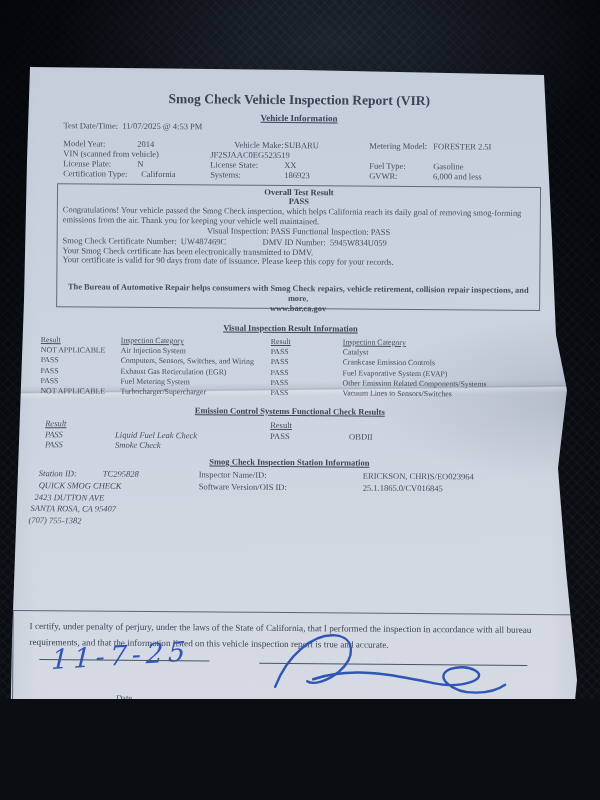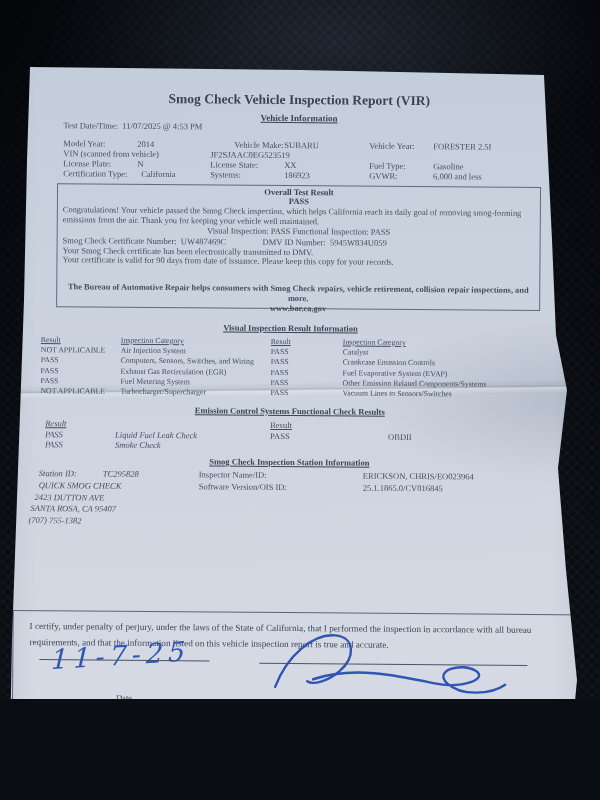--- a/index.html
+++ b/index.html
@@ -115,21 +115,21 @@
 
       <span class="abs" style="left:34px; top:55px;">
         <span>Test Date/Time:</span>&nbsp;
         <span>11/07/2025 @ 4:53 PM</span>
       </span>
 
       <span class="abs" style="left:34px; top:73px;">Model Year:</span>
       <span class="abs" style="left:108px; top:73px;">2014</span>
       <span class="abs" style="left:181px; top:73px;margin-left:24px;">Vehicle Make:</span>
       <span class="abs" style="left:255px; top:73px;">SUBARU</span>
-      <span class="abs" style="left:340px; top:73px;">Vehicle Year:</span>
+      <span class="abs" style="left:340px; top:73px;">Metering Model:</span>
       <span class="abs" style="left:404px; top:73px;">FORESTER 2.5I</span>
 
       <span class="abs" style="left:34px; top:83px;">VIN (scanned from vehicle)</span>
       <span class="abs" style="left:181px; top:83px;">JF2SJAAC0EG523519</span>
 
       <span class="abs" style="left:34px; top:93px;">License Plate:</span>
       <span class="abs" style="left:108px; top:93px;">N</span>
       <span class="abs" style="left:181px; top:93px;">License State:</span>
       <span class="abs" style="left:255px; top:93px;">XX</span>
       <span class="abs" style="left:340px; top:93px;">Fuel Type:</span>
@@ -196,21 +196,21 @@
         <span class="cell">Vacuum Lines to Sensors/Switches</span>
       </div>
 
       <div class="abs ctr b u ink-b" style="top:339px;">Emission Control Systems Functional Check Results</div>
       <span class="abs i u" style="left:18px; top:353px;">Result</span>
       <span class="abs u" style="left:243px; top:353px;">Result</span>
 
       <span class="abs i" style="left:18px; top:364px;">PASS</span>
       <span class="abs i" style="left:88px; top:364px;">Liquid Fuel Leak Check</span>
       <span class="abs" style="left:243px; top:364px;">PASS</span>
-      <span class="abs" style="left:322px; top:364px;margin-left:39px;">OBDII</span>
+      <span class="abs" style="left:322px; top:364px;">OBDII</span>
       <span class="abs i" style="left:18px; top:374px;">PASS</span>
       <span class="abs i" style="left:88px; top:374px;">Smoke Check</span>
 
       <div class="abs ctr b u ink-b" style="top:390px;">Smog Check Inspection Station Information</div>
       <span class="abs i" style="left:12px; top:403px;">Station ID:</span>
       <span class="abs i" style="left:76px; top:403px;">TC295828</span>
       <span class="abs i" style="left:12px; top:415px;">QUICK SMOG CHECK</span>
       <span class="abs i" style="left:8px; top:427px;">2423 DUTTON AVE</span>
       <span class="abs i" style="left:4px; top:438px;">SANTA ROSA, CA 95407</span>
       <span class="abs i" style="left:2px; top:450px;">(707) 755-1382</span>

